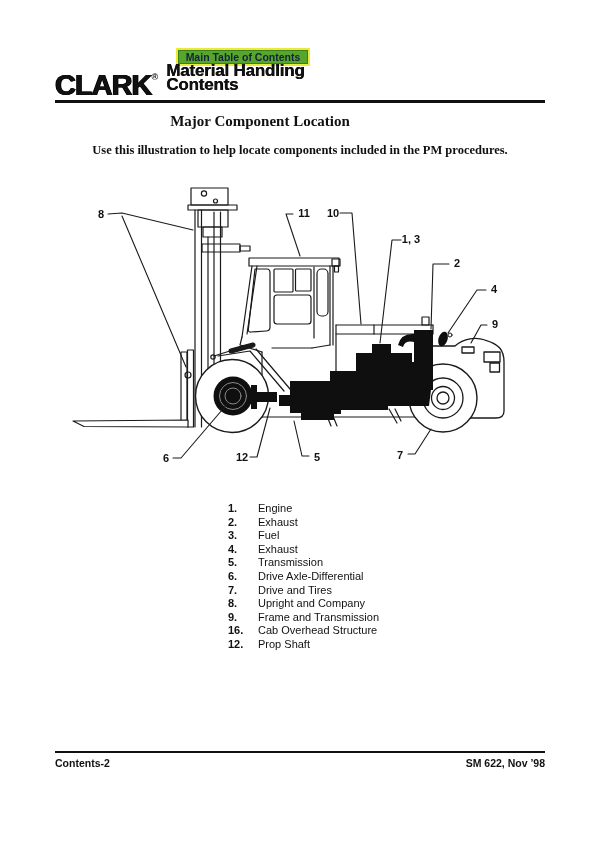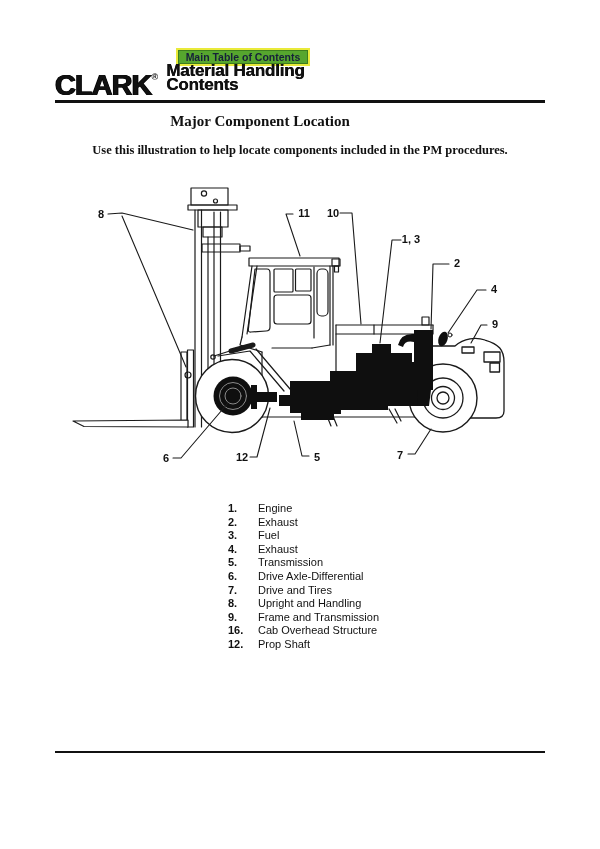--- a/index.html
+++ b/index.html
@@ -224,31 +224,35 @@
     <li>
         <span class="num">6.</span>
         <span class="cname">Drive Axle-Differential</span>
       </li>
     <li>
         <span class="num">7.</span>
         <span class="cname">Drive and Tires</span>
       </li>
     <li>
         <span class="num">8.</span>
-        <span class="cname">Upright and Handling</span>
+        <span class="cname">Upright and Company</span>
       </li>
     <li>
         <span class="num">9.</span>
         <span class="cname">Frame and Transmission</span>
       </li>
     <li>
         <span class="num">16.</span>
         <span class="cname">Cab Overhead Structure</span>
       </li>
     <li>
         <span class="num">12.</span>
         <span class="cname">Prop Shaft</span>
       </li>
   </ol>
 
   <div class="rule rule-bottom"></div>
+  <div class="footer">
+    <span>Contents-2</span>
+    <span>SM 622, Nov ’98</span>
+  </div>
 
 </div>
 
 </body></html>

